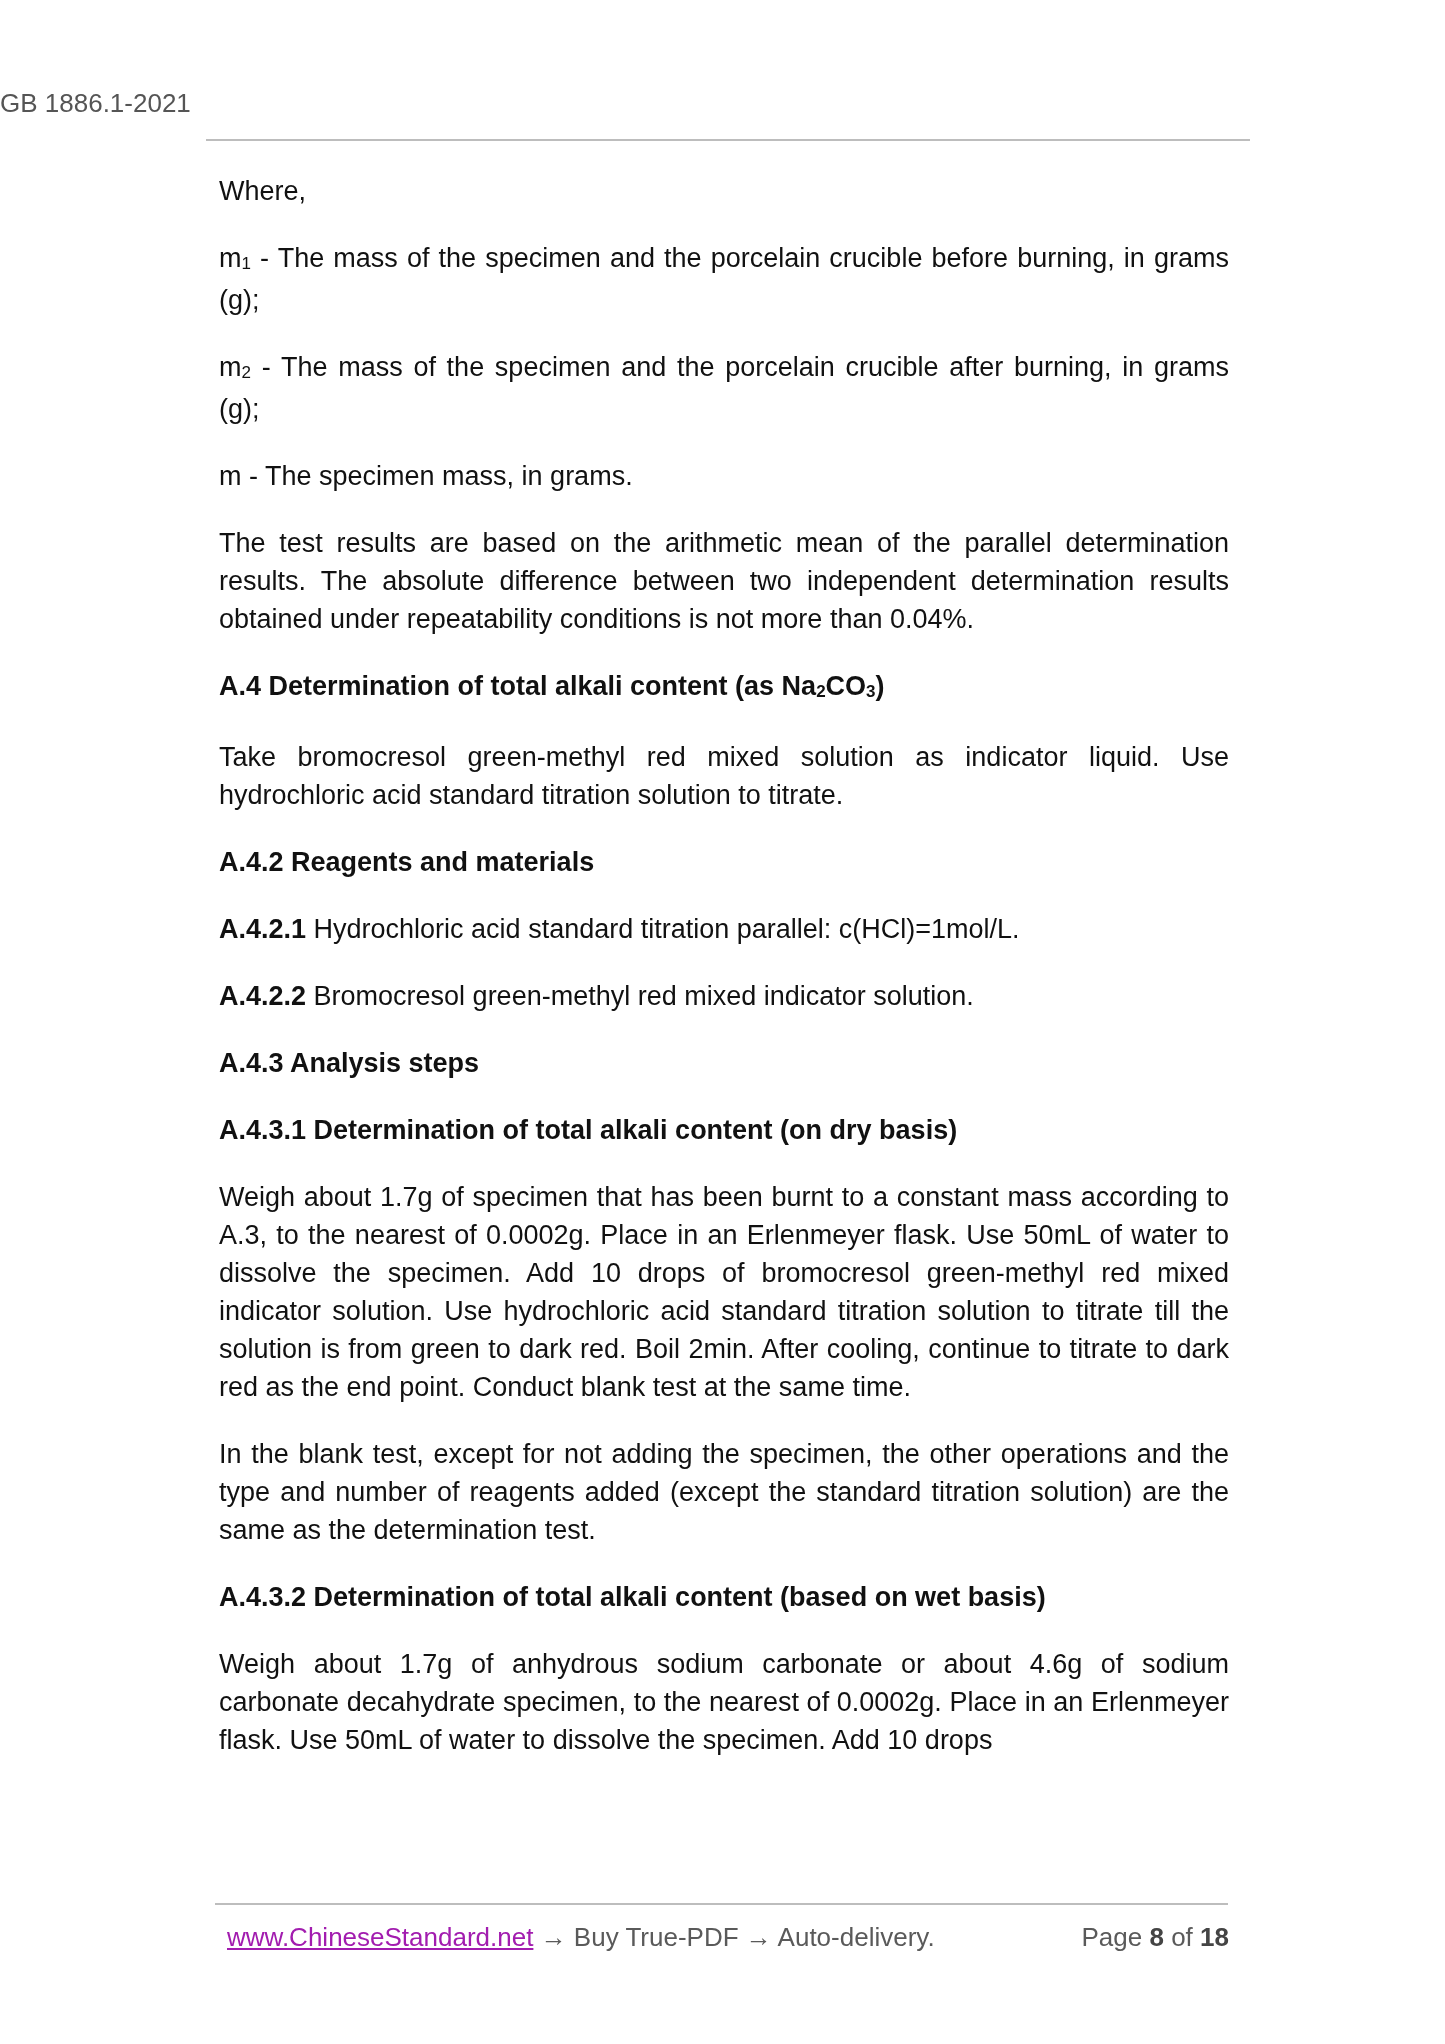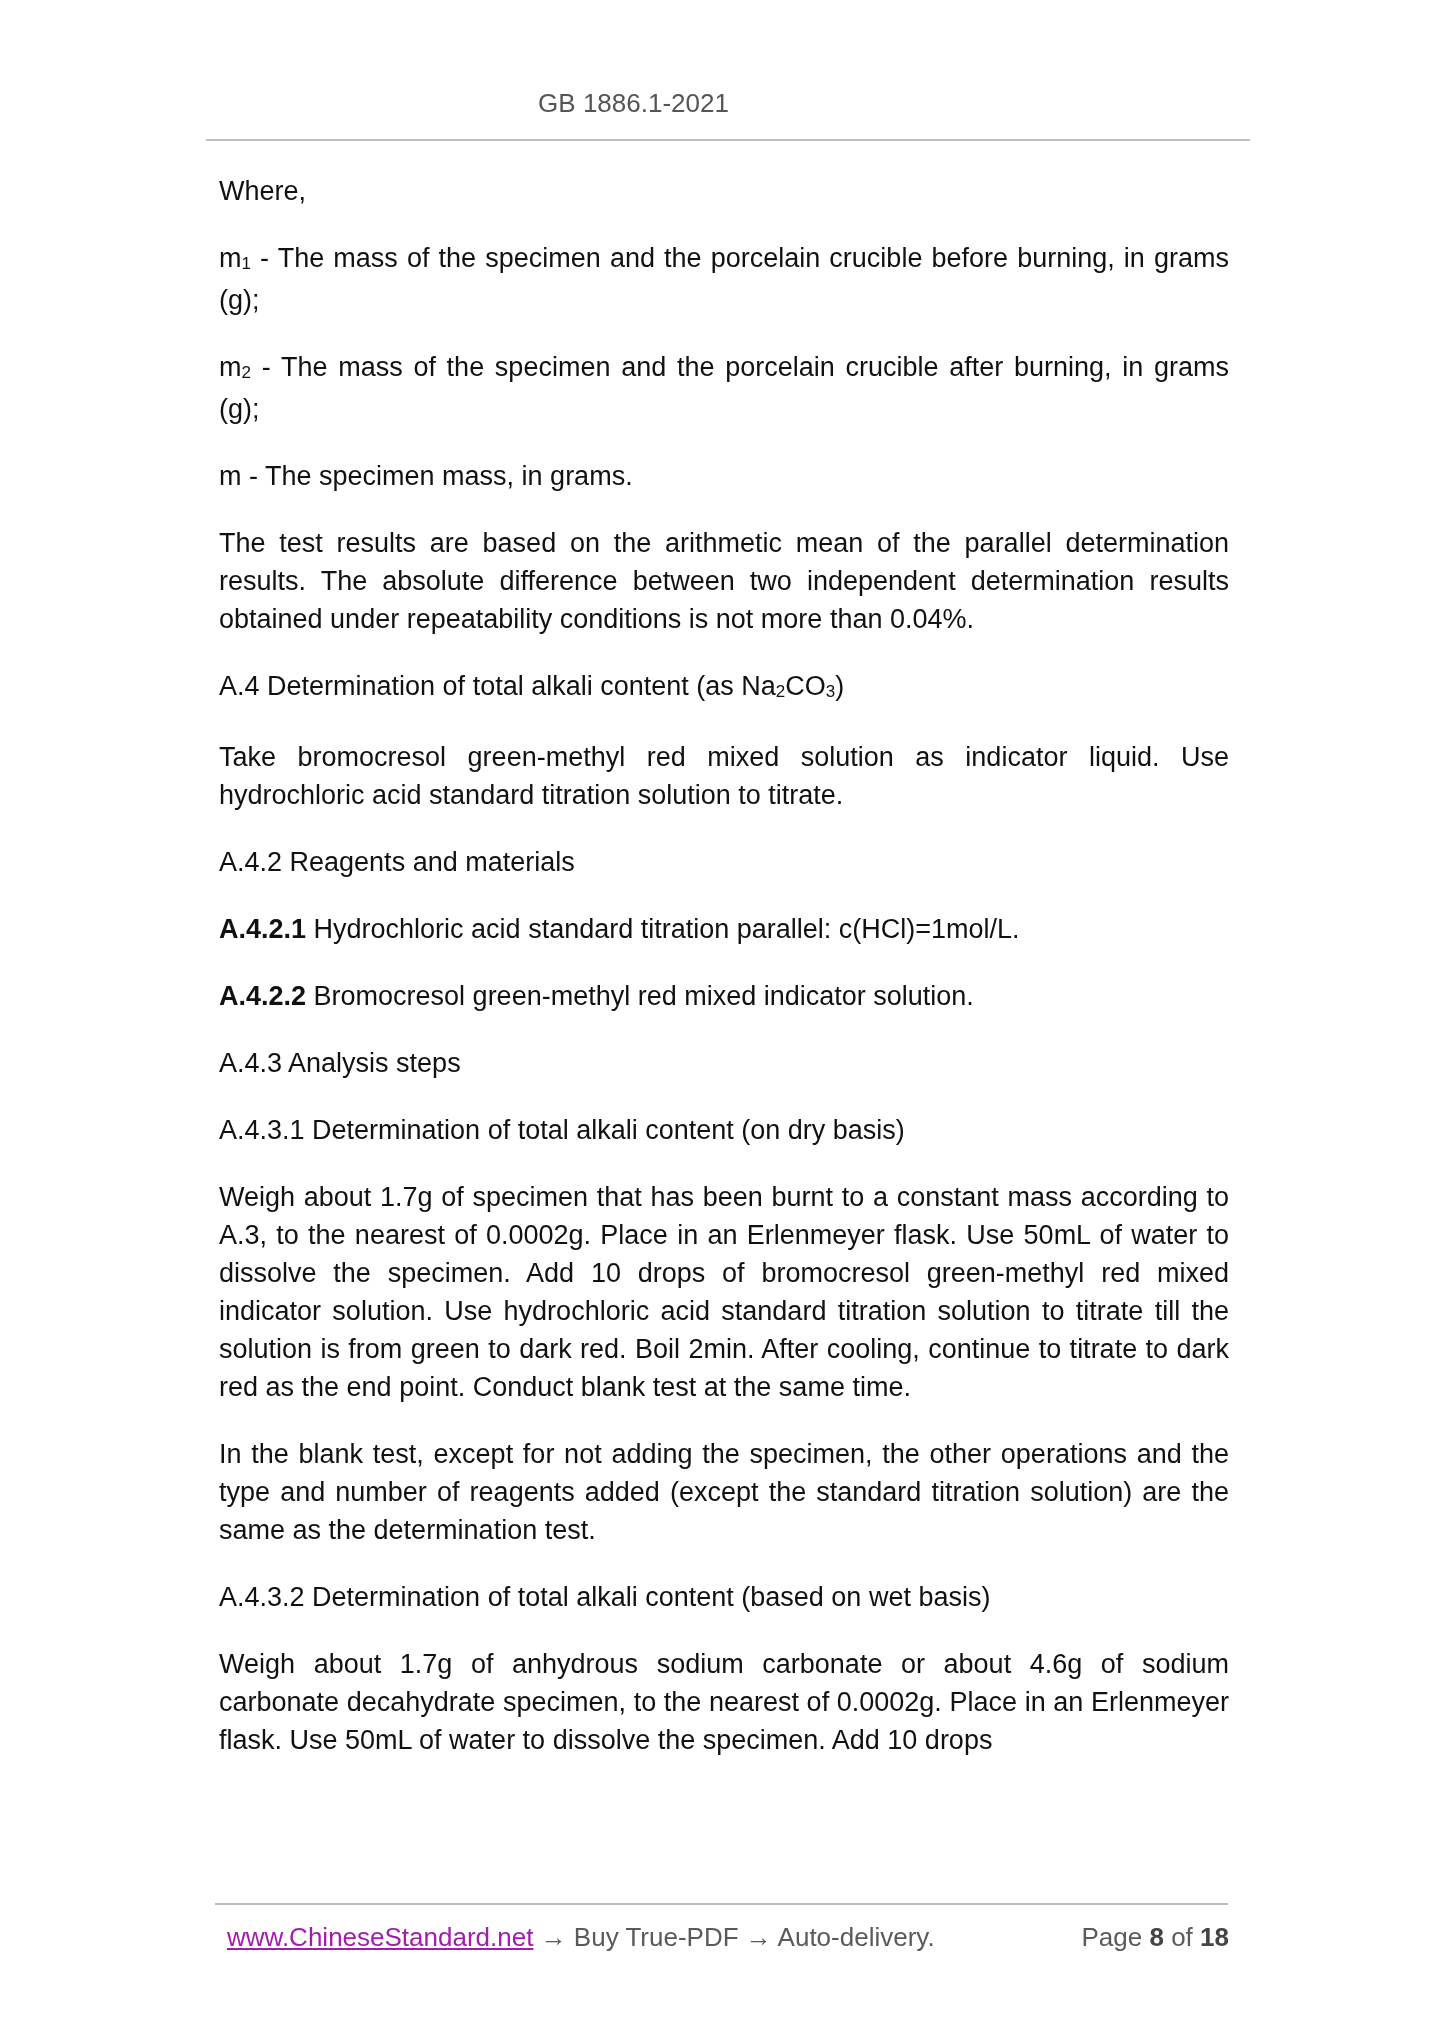--- a/index.html
+++ b/index.html
@@ -1,23 +1,23 @@
 <!DOCTYPE html>
 <html><head>
 <meta charset="utf-8">
 <style>
   html, body { margin:0; padding:0; background:#ffffff; }
   body { width:1445px; height:2044px; position:relative; overflow:hidden;
          font-family:"Liberation Sans", sans-serif; color:#111111; }
-  .hdr { position:absolute; top:88px; left:0; width:1267px; text-align:center;
+  .hdr { position:absolute; top:88px; left:0; width:1267px; text-align:left;
          font-size:26px; color:#555555; }
   .rule { position:absolute; height:2px; background:#bdbdbd; }
   .content { position:absolute; left:219px; width:1016px; top:172px; }
   .p { font-size:27px; line-height:38px; margin:0 6px 29px 0; text-align:justify; }
-  .h { font-weight:normal; }
+  .h { font-weight:bold; }
   sub { font-size:17px; vertical-align:baseline; position:relative; top:2px; }
   .ftr { position:absolute; top:1922px; left:219px; width:1010px; font-size:26px; color:#5a5a5a; }
   .ftr a { color:#a21caf; text-decoration:underline;margin-left:8px; }
   .page { position:absolute; right:0; top:0; }
   .page b { color:#444; }
 </style>
 </head>
 <body>
 
 <div class="hdr">GB 1886.1-2021</div>

